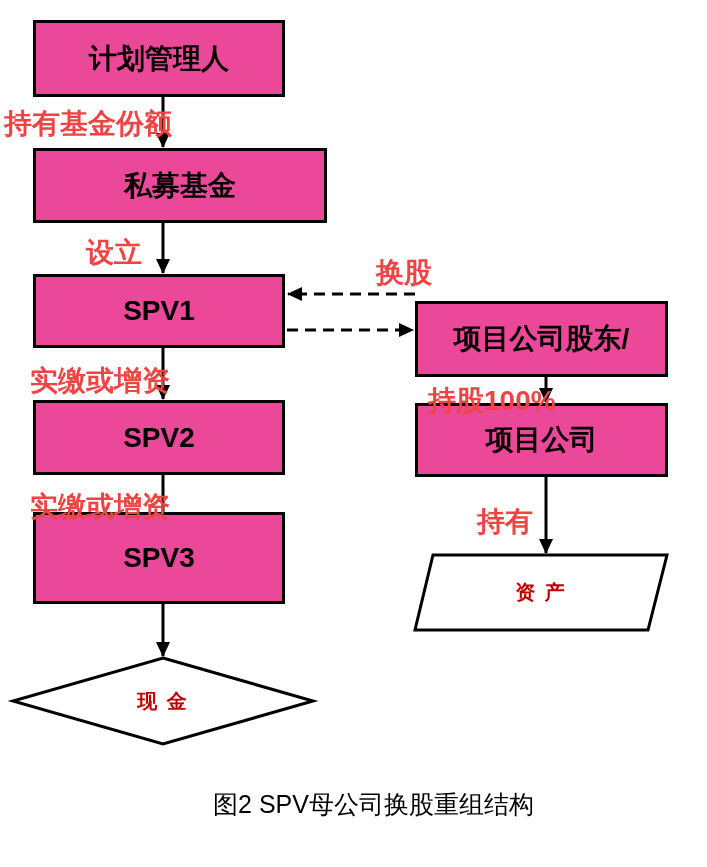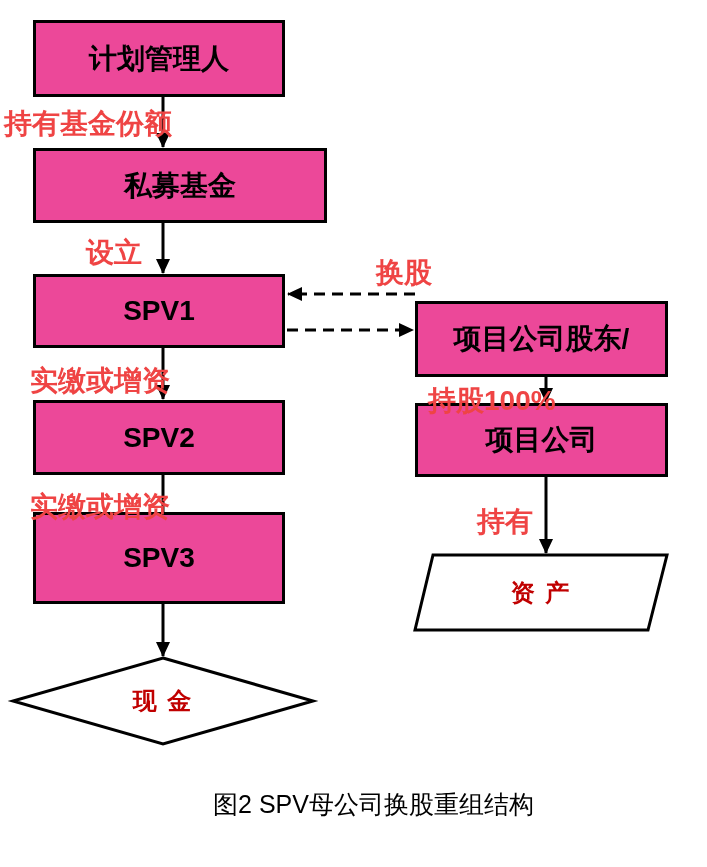--- a/index.html
+++ b/index.html
@@ -34,21 +34,21 @@
     font-weight: 700;
     line-height: 1.2;
     color: #000000;
   }
   .shape-label {
     position: absolute;
     display: flex;
     align-items: center;
     justify-content: center;
     text-align: center;
-    font-size: 24px;
+    font-size: 20px;
     font-weight: 700;
     color: #C00000;
     letter-spacing: 2px;
   }
   .edge-label {
     position: absolute;
     font-size: 28px;
     font-weight: 700;
     line-height: 1.05;
     white-space: nowrap;

